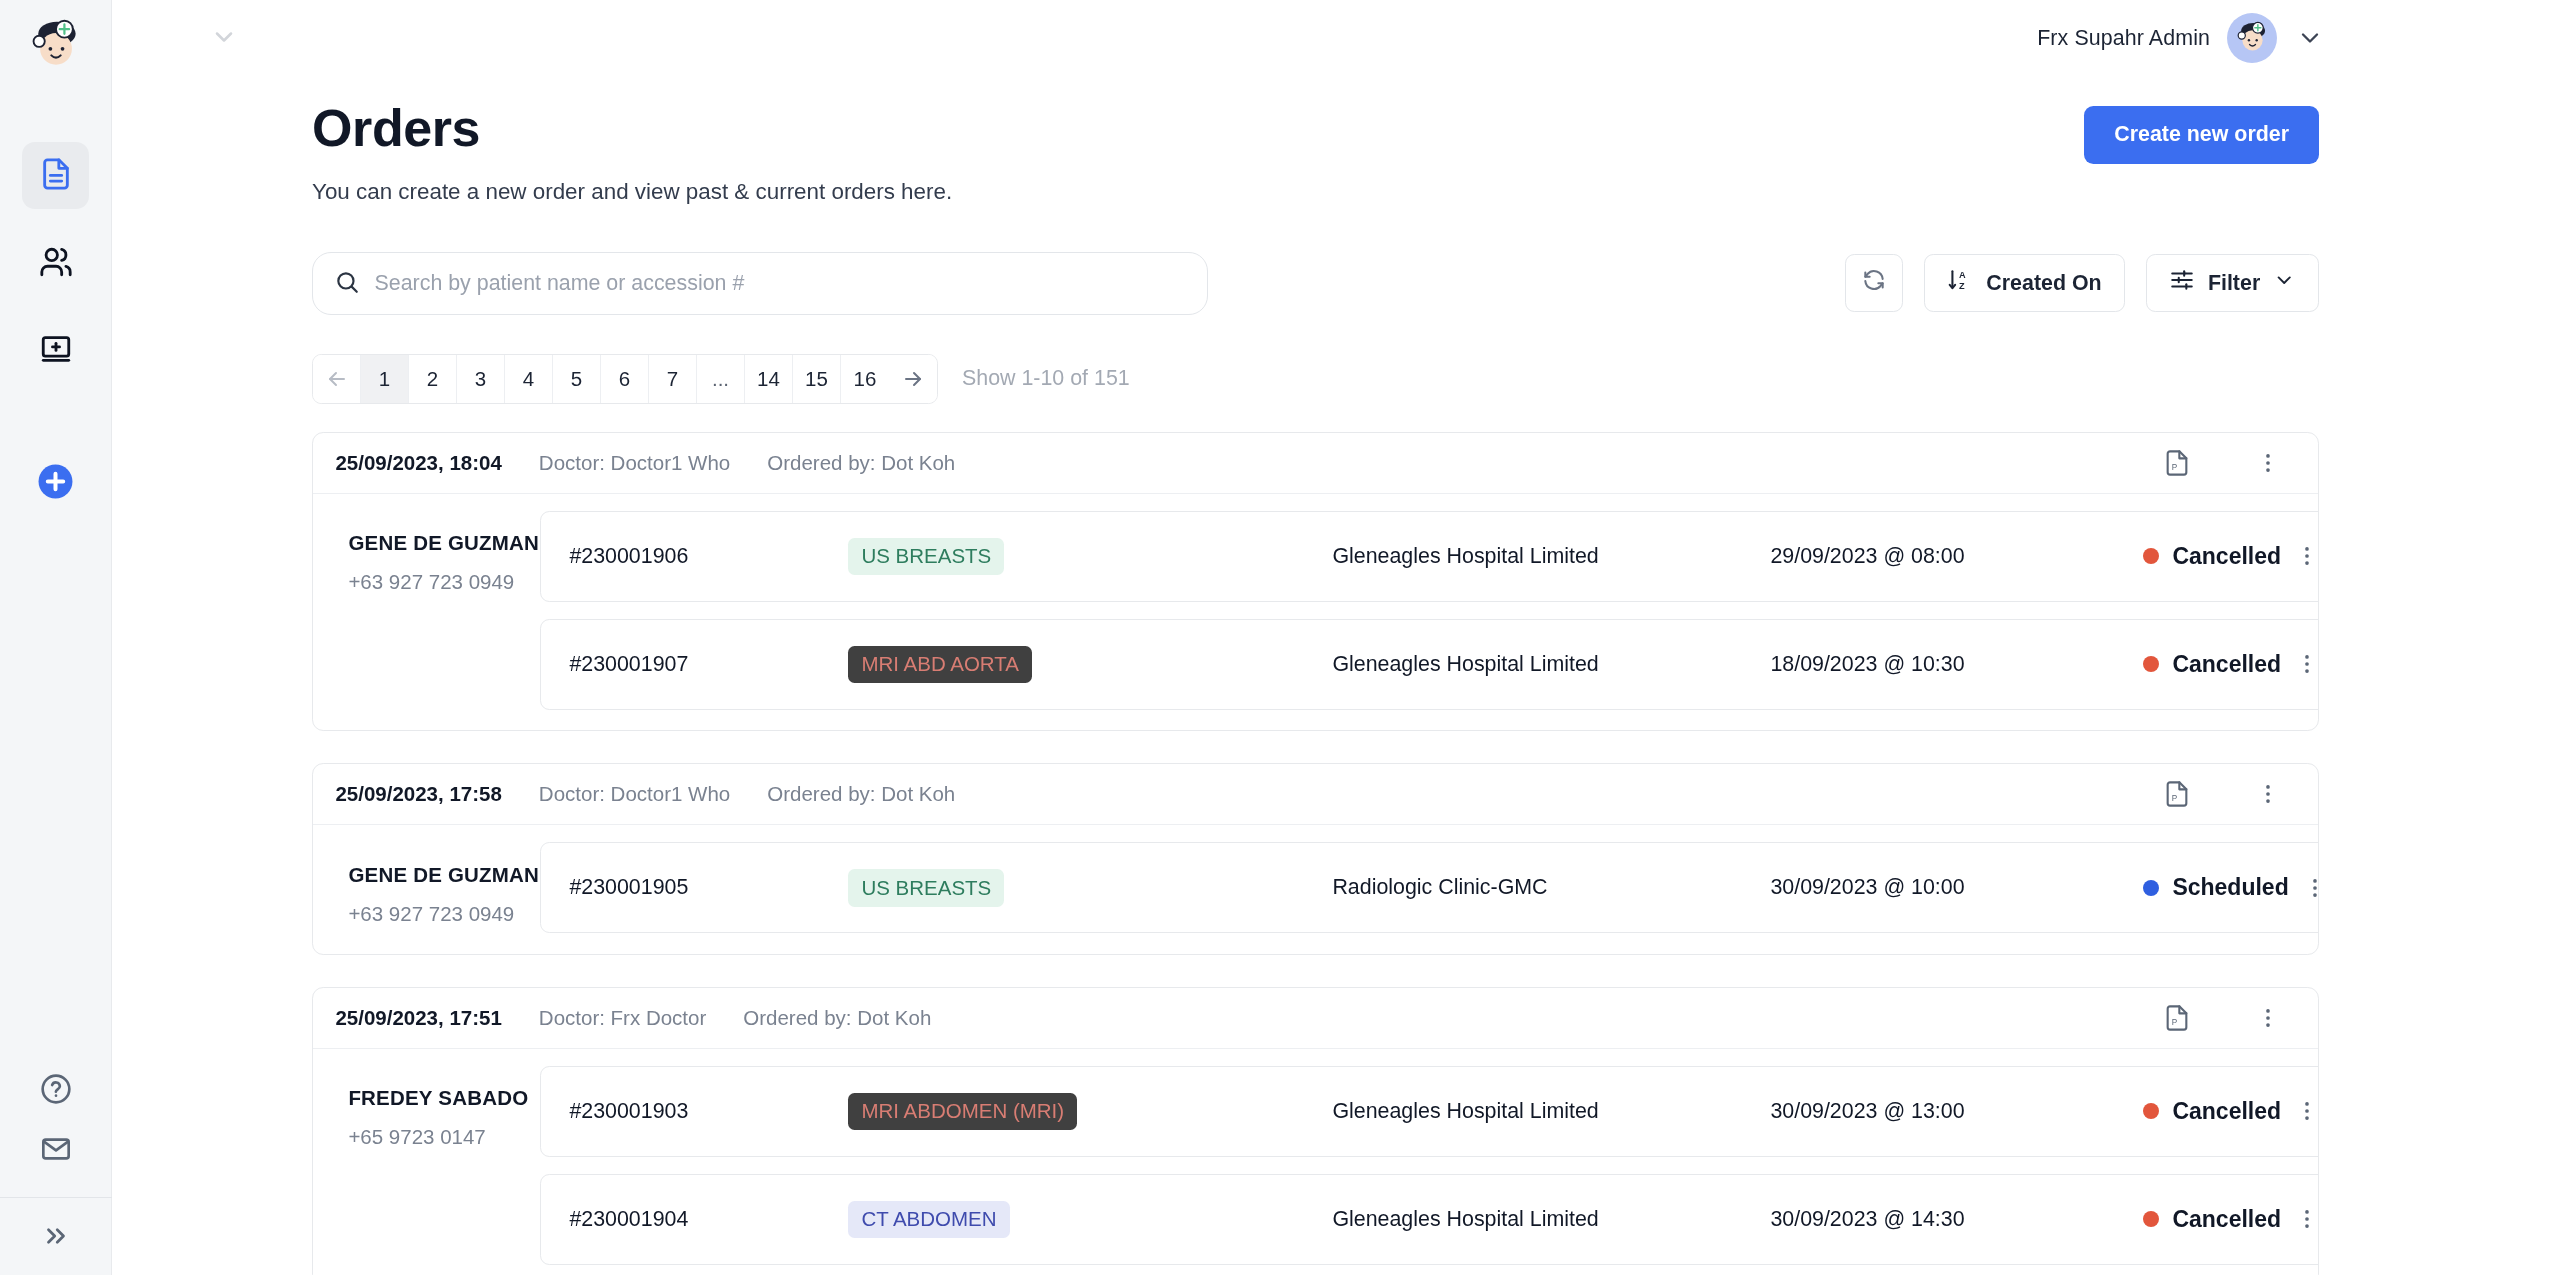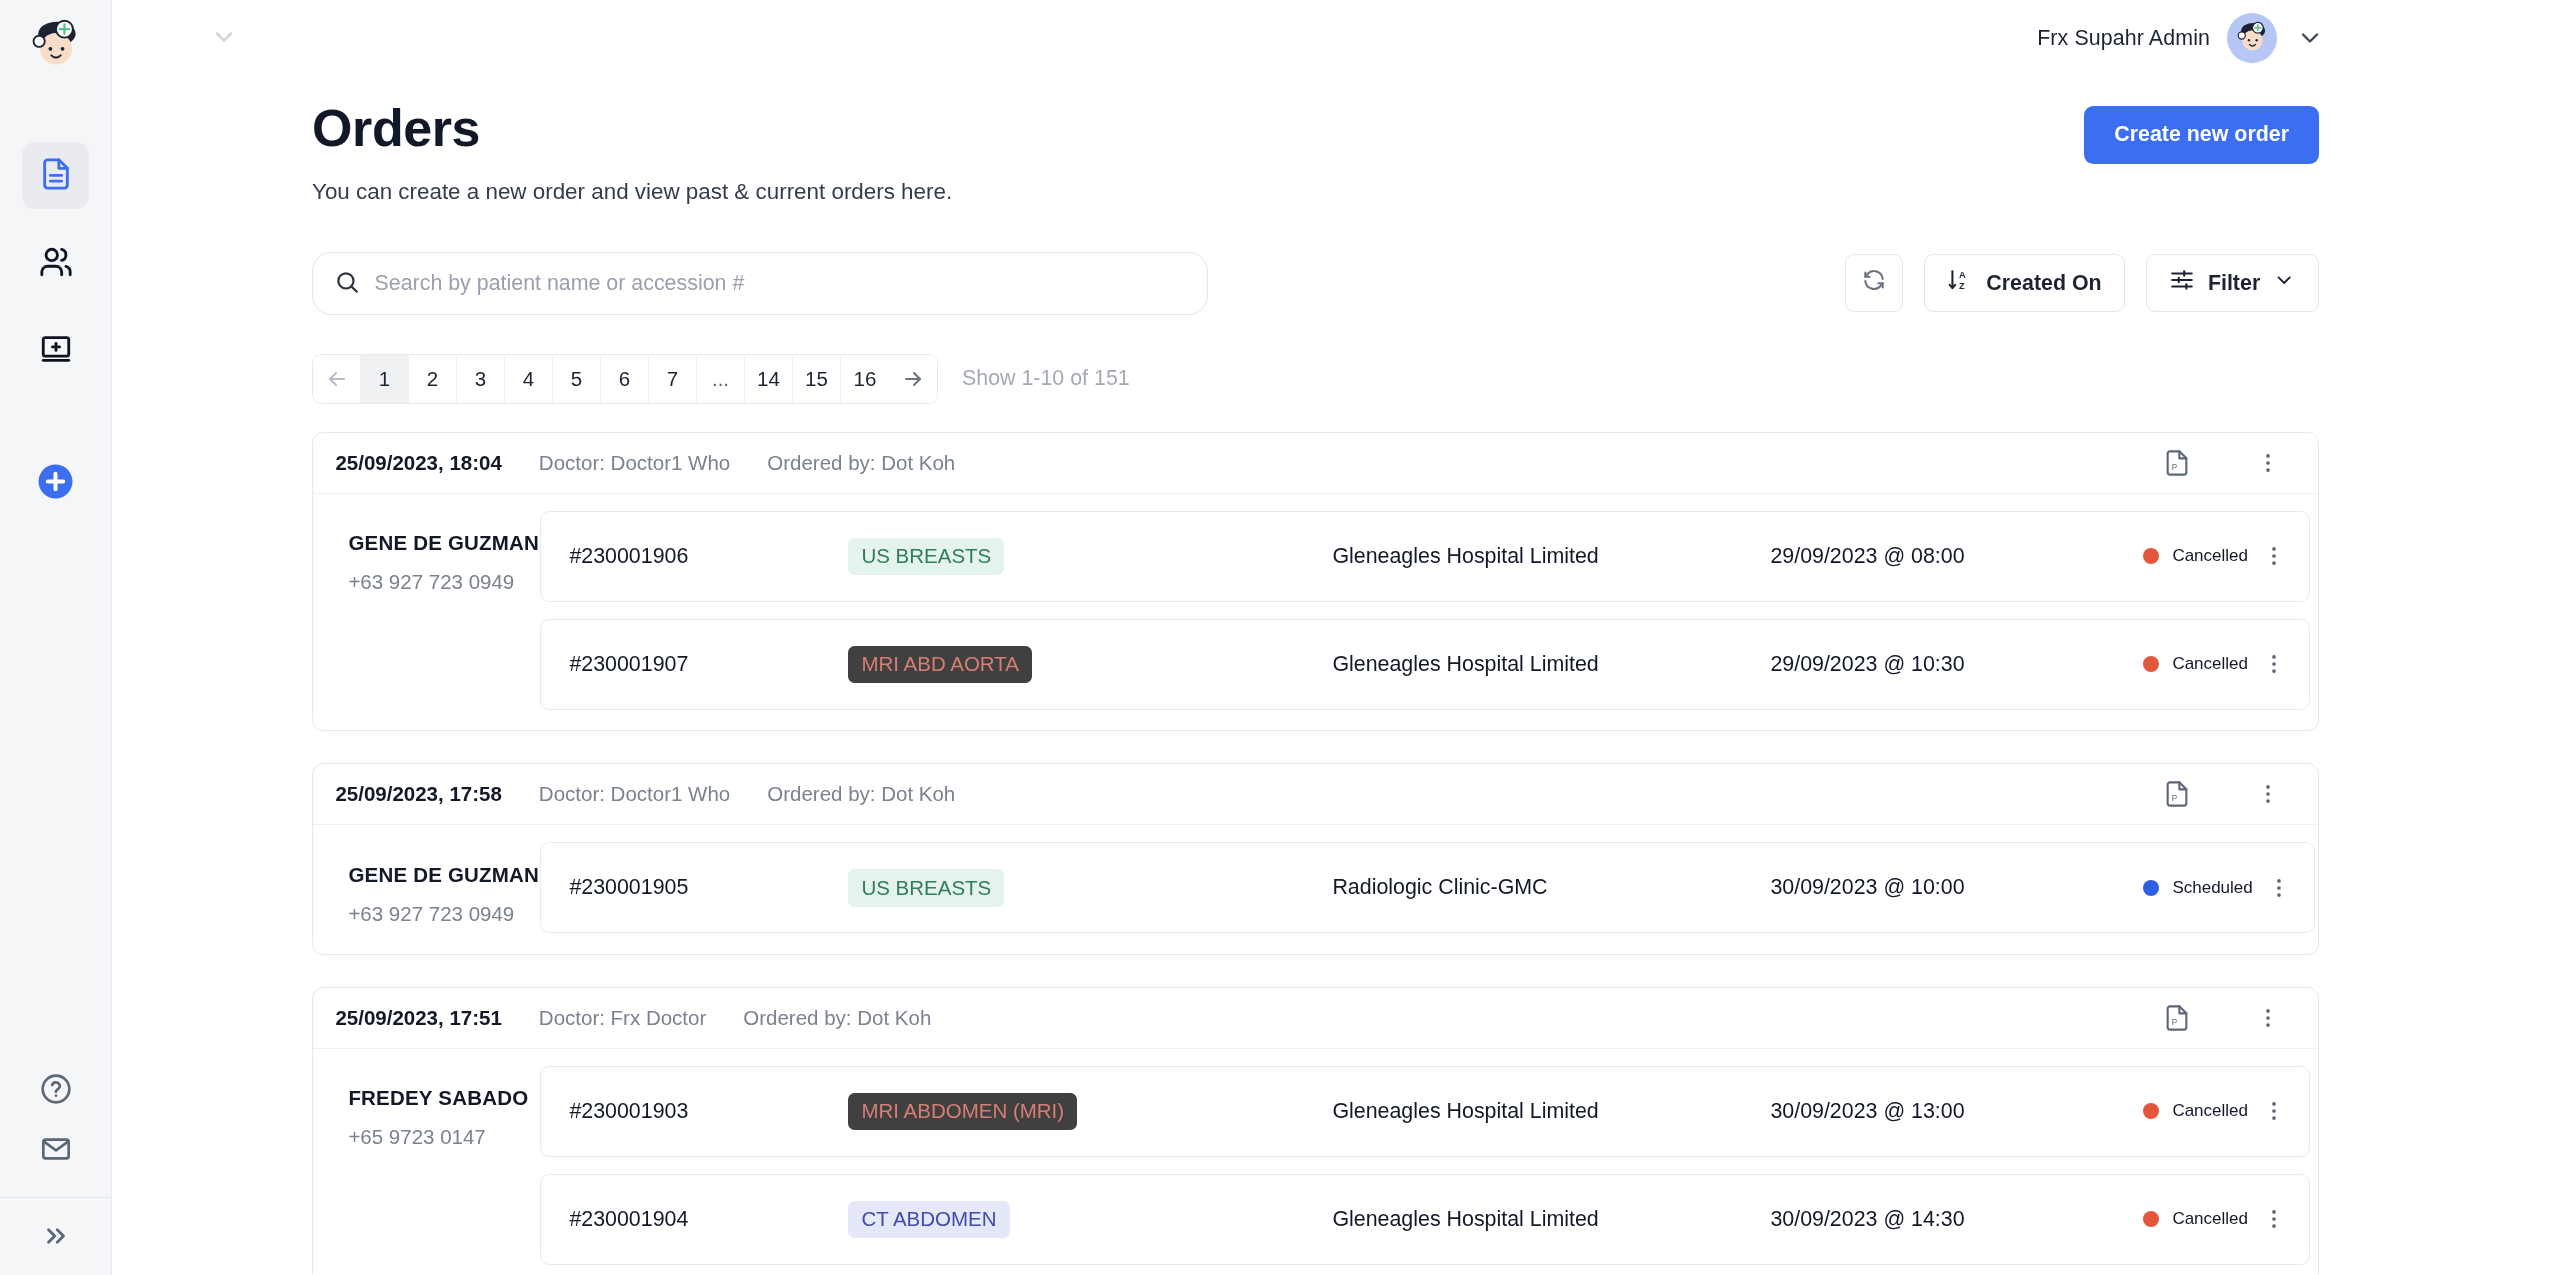--- a/index.html
+++ b/index.html
@@ -138,21 +138,21 @@
   .o-tagcell { width: 484px; flex: 0 0 484px; }
   .tag {
     display: inline-block; border-radius: 6.5px; padding: 8.4px 13px;
     font-size: 20.5px; line-height: 1; white-space: nowrap;
   }
   .tag-green { background: #e4f4ec; color: #2e7d5e; }
   .tag-red   { background: #404040; color: #d87d73; }
   .tag-blue  { background: #e5e8f8; color: #3f4bad; }
   .o-facility { width: 438px; flex: 0 0 438px; font-size: 21.4px; color: #111827; }
   .o-when { width: 373px; flex: 0 0 373px; font-size: 21.4px; color: #111827; }
-  .o-status { flex: 1 1 auto; display: flex; align-items: center; gap: 13px; font-size: 17px; color: #111827; }
+  .o-status { flex: 1 1 auto; display: flex; align-items: center; gap: 13px; font-size: 23px; color: #111827; font-weight: bold; }
   .dot { width: 16px; height: 16px; border-radius: 50%; flex: 0 0 16px; }
   .o-kebab { width: 52px; flex: 0 0 52px; display: flex; align-items: center; justify-content: center; cursor: pointer; }
 </style>
 </head>
 <body>
 
 <div class="app">
 
   <aside class="sidebar">
     <div class="brand-logo">
@@ -401,21 +401,21 @@
                       <circle cx="12" cy="5.5" r="1.7"></circle>
                       <circle cx="12" cy="12" r="1.7"></circle>
                       <circle cx="12" cy="18.5" r="1.7"></circle>
                     </svg>
                   </span>
                 </div>
                 <div class="orow">
                   <span class="o-acc">#230001907</span>
                   <span class="o-tagcell"><span class="tag tag-red">MRI ABD AORTA</span></span>
                   <span class="o-facility">Gleneagles Hospital Limited</span>
-                  <span class="o-when">29/09/2023 @ 10:30</span>
+                  <span class="o-when">18/09/2023 @ 10:30</span>
                   <span class="o-status">
                     <span class="dot" style="background: rgb(226, 86, 60);"></span>
                     <span>Cancelled</span>
                   </span>
                   <span class="o-kebab">
                     <svg width="26" height="26" viewBox="0 0 24 24" fill="#5b6676">
                       <circle cx="12" cy="5.5" r="1.7"></circle>
                       <circle cx="12" cy="12" r="1.7"></circle>
                       <circle cx="12" cy="18.5" r="1.7"></circle>
                     </svg>

